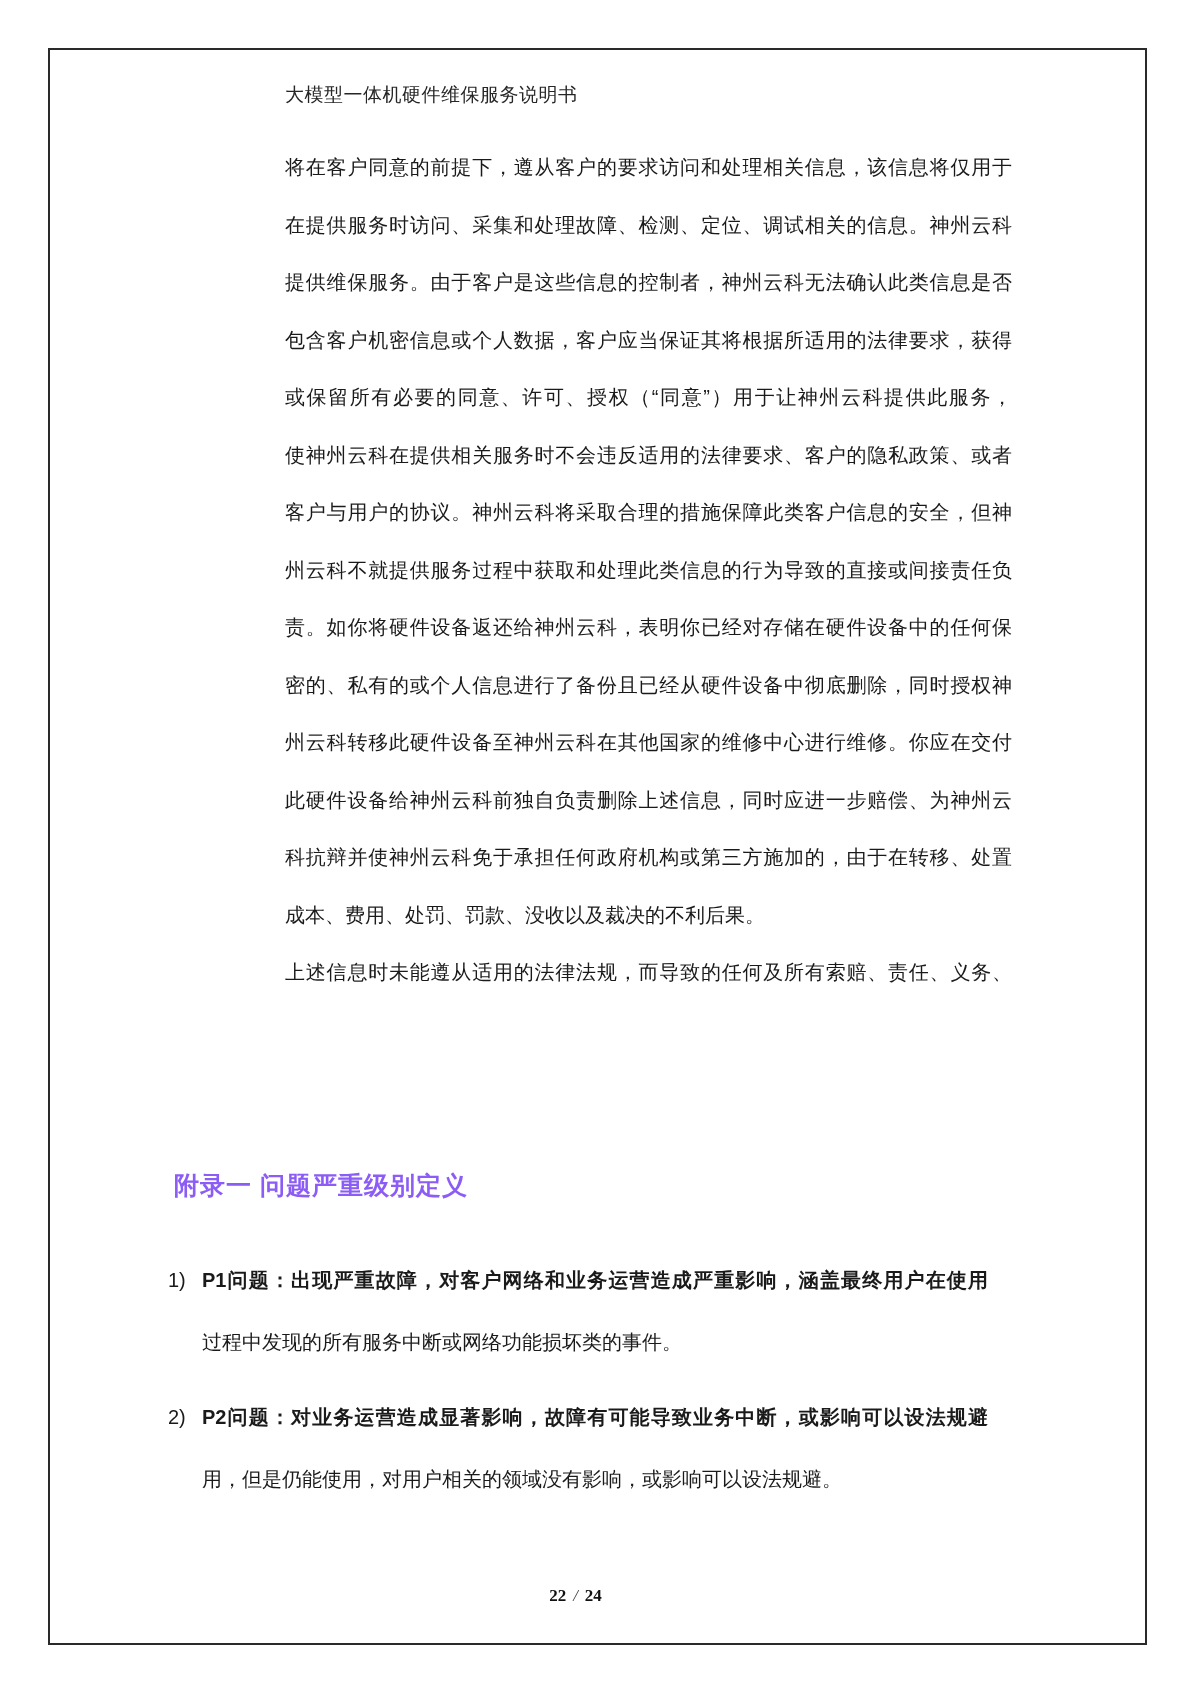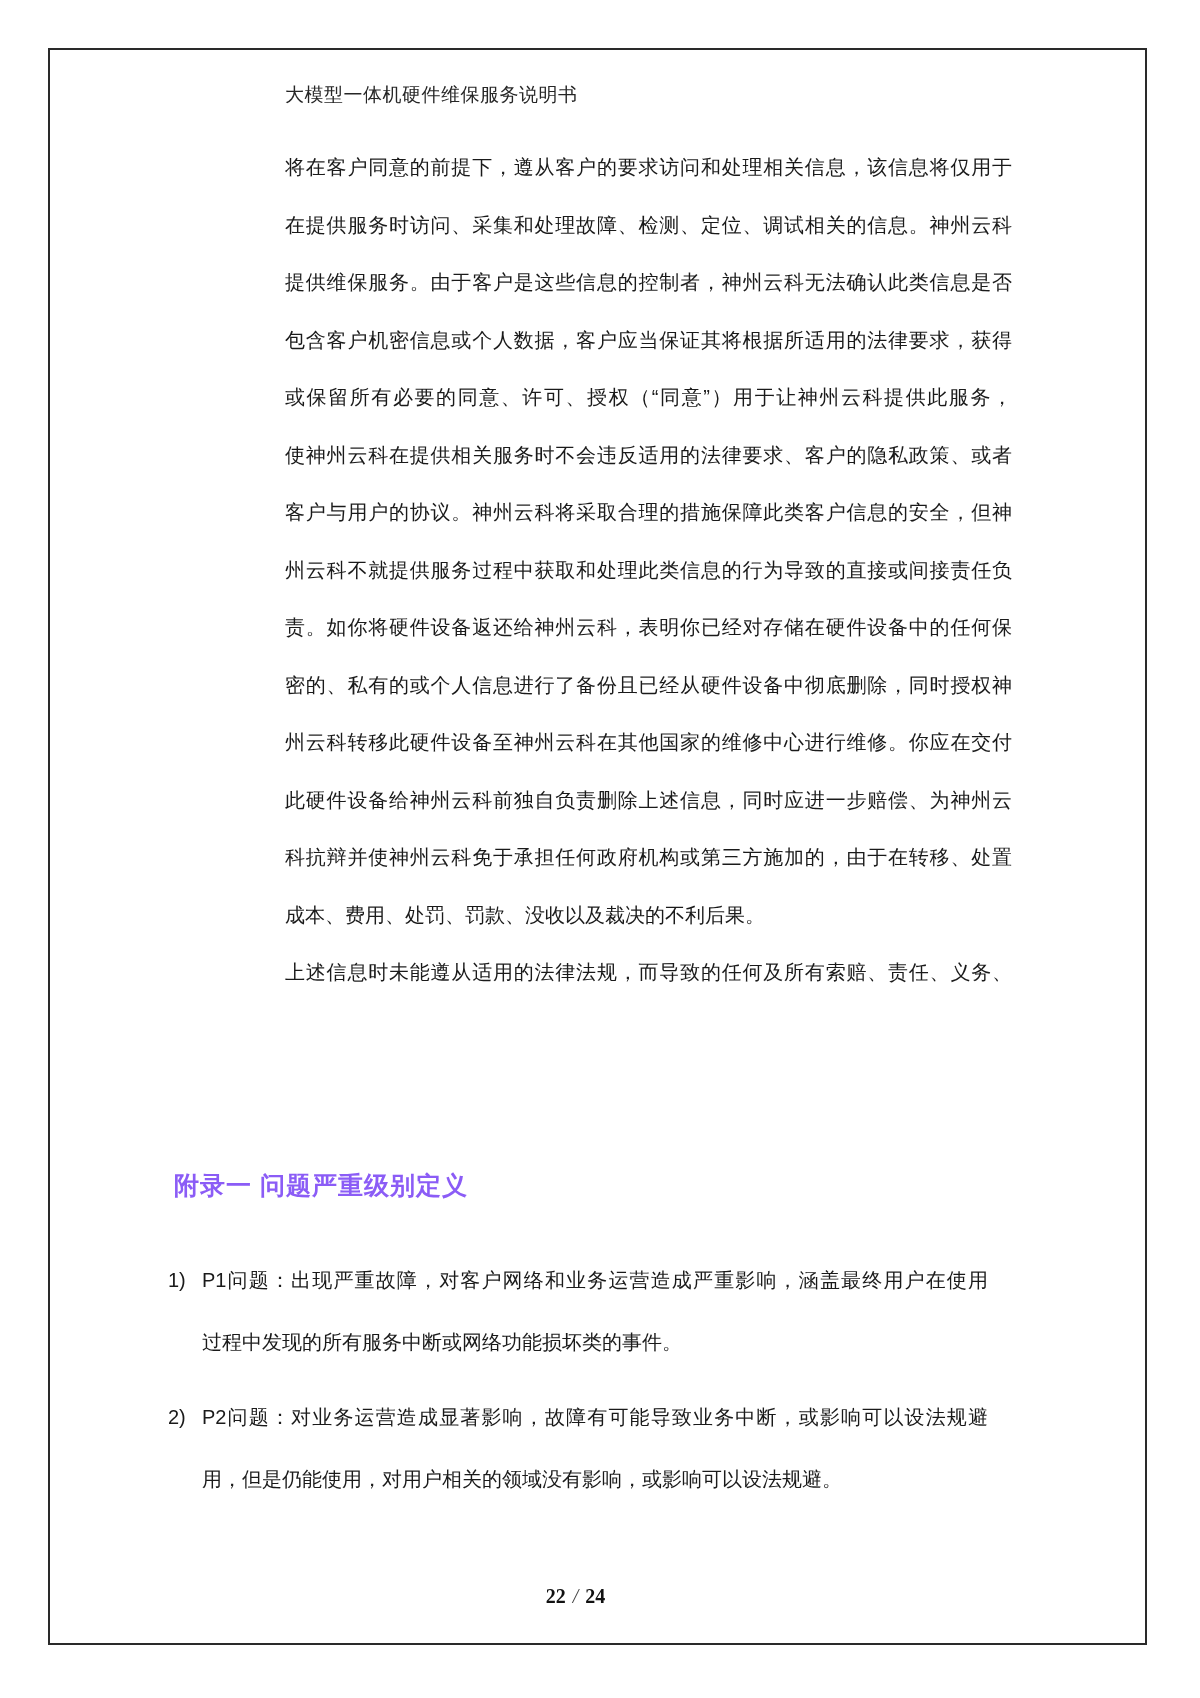--- a/index.html
+++ b/index.html
@@ -54,27 +54,27 @@
     font-size: 20px;
   }
   .list-item { display: flex; }
   .list-item + .list-item { margin-top: 13px; }
   .list-item .num { width: 34px; flex: none; line-height: 62px; }
   .list-item .itext { flex: 1; min-width: 0; }
   .iline {
     line-height: 62px;
     white-space: nowrap;
   }
-  .iline.jl { text-align: justify; text-align-last: justify; }
+  .iline.jl { text-align: justify; text-align-last: justify; font-weight: bold; }
   .page-footer {
     position: absolute;
     top: 1583px; left: 0; width: 1151px;
     text-align: center;
     font-family: "Liberation Serif", serif;
-    font-size: 20px; line-height: 26px;
+    font-size: 17px; line-height: 26px;
     color: #111111;
   }
   .page-footer .pg { font-weight: bold; }
   .page-footer .sep { font-style: italic; color: #444444; padding: 0 7px; font-weight: normal; }
 </style>
 </head>
 <body>
 
 <div class="border-frame"></div>
 

